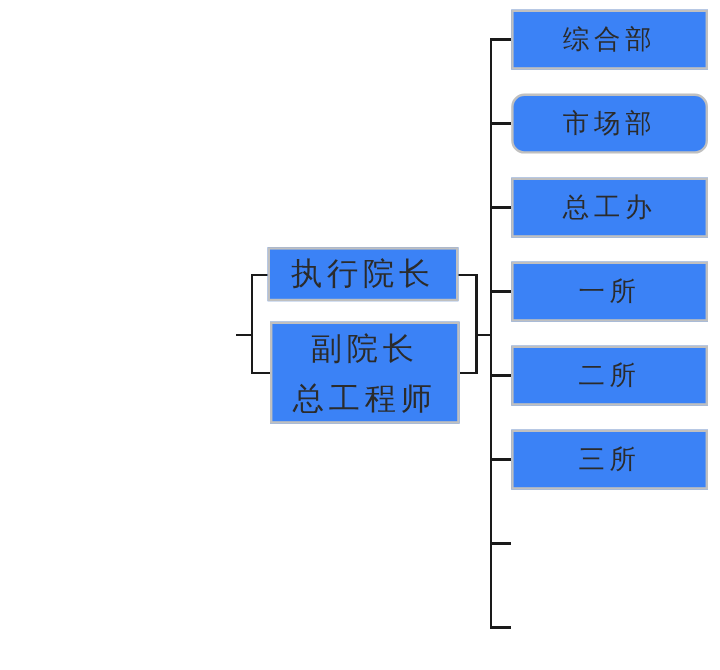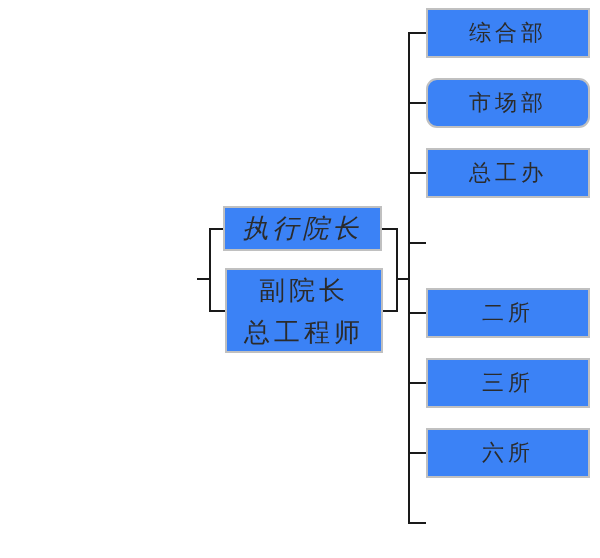--- a/index.html
+++ b/index.html
@@ -23,21 +23,21 @@
     border: 2px solid #c0c0c0;
     color: #2b2b2b;
     display: flex;
     align-items: center;
     justify-content: center;
     text-align: center;
     letter-spacing: 4px;
     white-space: nowrap;
   }
   #chairman { left: 42px;  top: 255px; width: 155px; height: 48px; font-size: 27px; letter-spacing: 6px; }
-  #exec     { left: 223px; top: 206px; width: 159px; height: 45px; font-size: 26px; font-style: italic; }
+  #exec     { left: 223px; top: 206px; width: 159px; height: 45px; font-size: 26px; }
   #vice     { left: 225px; top: 268px; width: 158px; height: 85px; font-size: 26px;
               flex-direction: column; line-height: 42px; }
   .dept     { left: 426px; width: 164px; height: 50px; font-size: 22px; }
   #dept-0 { top: 8px; }
   #dept-1 { top: 78px; border-radius: 11px; }
   #dept-2 { top: 148px; font-family: Liberation Mono, monospace; }
   #dept-3 { top: 218px; }
   #dept-4 { top: 288px; }
   #dept-5 { top: 358px; }
   #dept-6 { top: 428px; }
@@ -80,17 +80,17 @@
   <div class="box" id="exec">执行院长</div>
 
   <div class="box" id="vice">
     <span>副院长</span>
     <span>总工程师</span>
   </div>
 
   <div class="box dept" id="dept-0">综合部</div>
   <div class="box dept" id="dept-1">市场部</div>
   <div class="box dept" id="dept-2">总工办</div>
+  <div class="box dept" id="dept-3">一所</div>
   <div class="box dept" id="dept-4">二所</div>
   <div class="box dept" id="dept-5">三所</div>
-  <div class="box dept" id="dept-6">六所</div>
 
 </div>
 
 </body></html>

